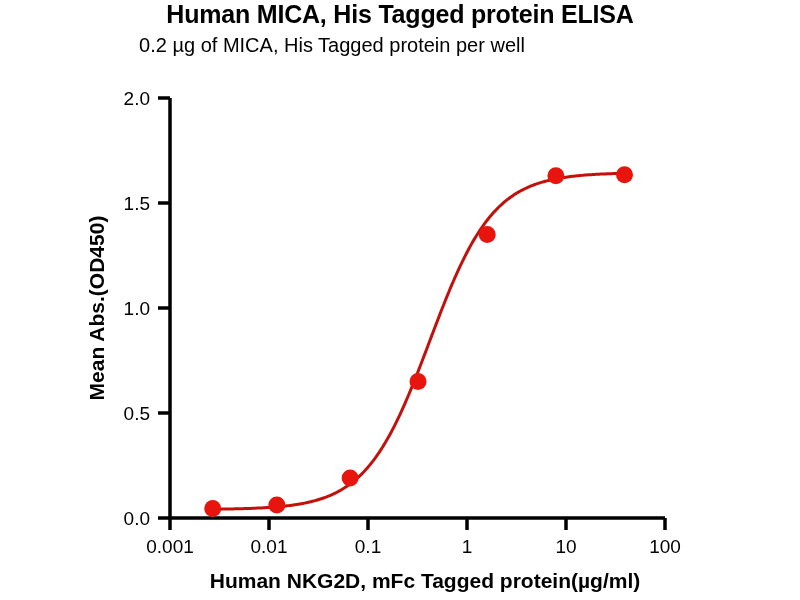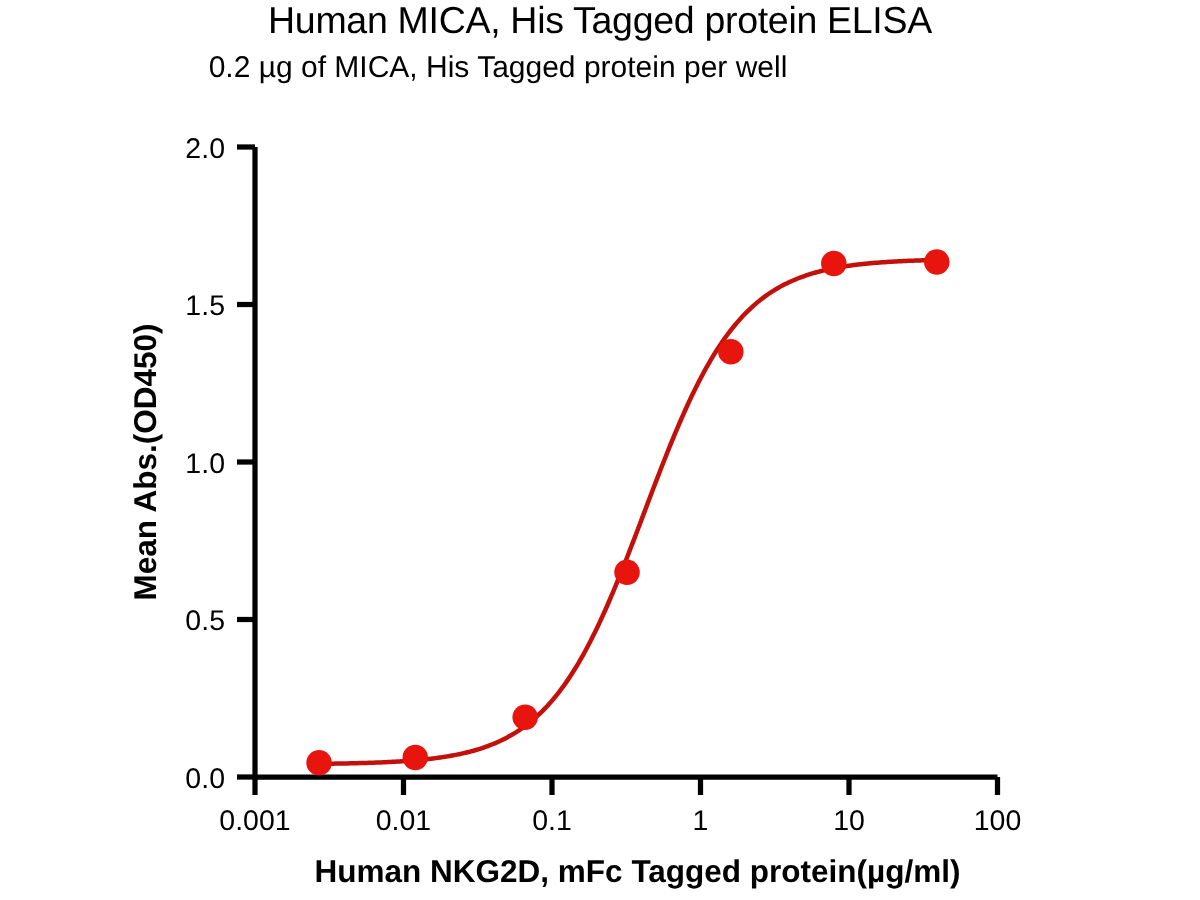--- a/index.html
+++ b/index.html
@@ -15,21 +15,21 @@
     font-family: "Liberation Sans", sans-serif;
     overflow: hidden;
   }
   #chart-title {
     position: absolute;
     top: 0px;
     left: 0;
     width: 800px;
     text-align: center;
     font-size: 25px;
-    font-weight: normal;
+    font-weight: bold;
     color: #000000;
     letter-spacing: -0.2px;
     white-space: nowrap;
   }
   #chart-subtitle {
     position: absolute;
     top: 34px;
     left: 0;
     width: 664px;
     text-align: center;

